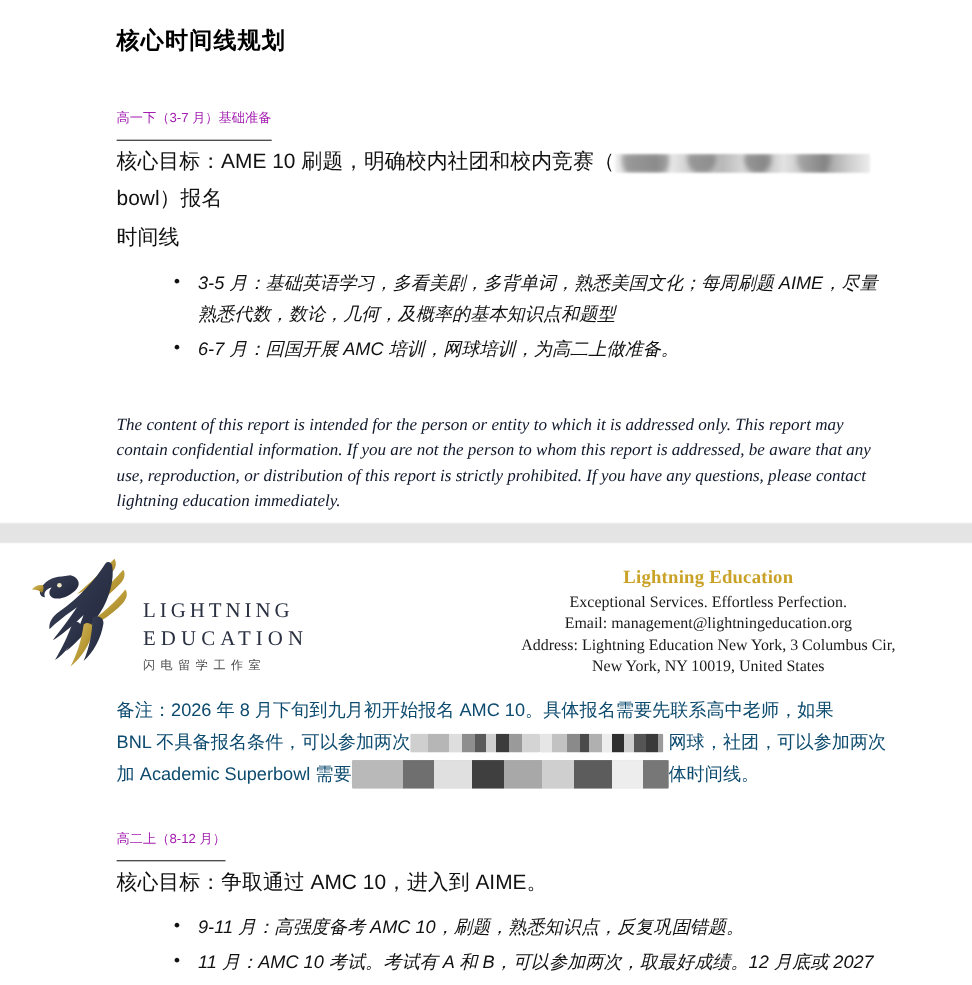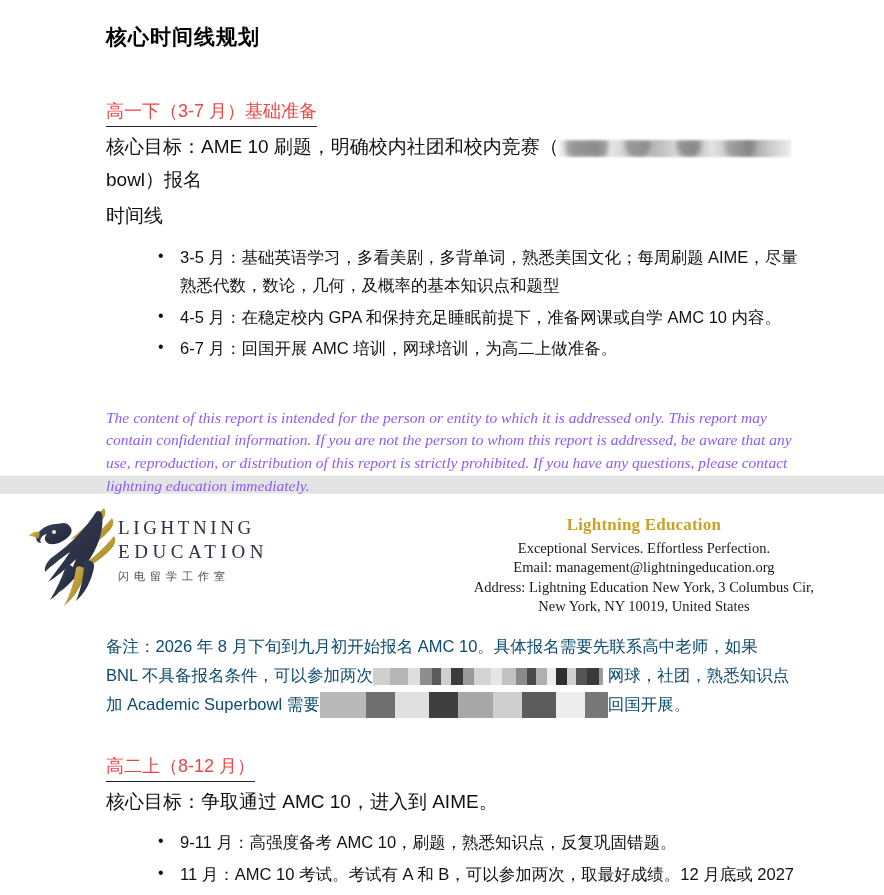--- a/index.html
+++ b/index.html
@@ -32,29 +32,29 @@
   .doc-title {
     font-size: 21px;
     font-weight: bold;
     letter-spacing: 1px;
     margin: 0;
     padding-top: 23px;
     color: #000;
   }
 
   .section-heading {
-    font-size: 18px;
+    font-size: 12px;
     margin: 0;
     padding-top: 0;
     font-weight: normal;
-    color: #ef4444;
+    color: #a21caf;
     display: inline-block;
     border-bottom: 1.3px solid #222;
     line-height: 1.5;
-    padding-bottom: 1px;
+    padding-bottom: 11px;
   }
 
   .heading-wrap { margin-top: 47px; }
 
   .body-line {
     font-size: 19px;
     line-height: 1.72;
     margin: 4px 0 0 0;
     color: #111;
   }
@@ -64,36 +64,37 @@
     padding-left: 52px;
     list-style: none;
   }
   ul.bullets li {
     font-size: 16.5px;
     line-height: 1.72;
     margin-bottom: 3px;
     position: relative;
     color: #111;
     padding-left: 22px;
+    font-style: italic;
   }
   ul.bullets li::before {
     content: "\2022";
     position: absolute;
     left: 0;
     top: -1px;
     font-size: 16px;
     color: #111;
   }
 
   .disclaimer {
     font-family: "Liberation Serif", "DejaVu Serif", serif;
     font-style: italic;
     font-size: 15.5px;
     line-height: 1.48;
-    color: #8b5cf6;
+    color: #0f172a;
     margin: 0;
     padding-top: 41px;
     max-width: 712px;
   }
 
   
   .page-break {
     height: 17px;
     background: #e4e4e4;
     border-top: 1px solid #f2f2f2;
@@ -112,22 +113,22 @@
     display: flex;
     align-items: flex-start;
     justify-content: space-between;
     padding-top: 8px;
     margin-left: -80px;
     margin-right: 0;
   }
 
   .brand-lockup {
     display: flex;
-    align-items: flex-start;
-    gap: 0;
+    align-items: flex-end;
+    gap: 12px;
   }
 
   .logo-mark {
     width: 92px;
     height: 110px;
     flex: 0 0 auto;
   }
 
   .wordmark {
     display: flex;
@@ -249,21 +250,20 @@
     <div class="section-heading">高一下（3-7 月）基础准备</div>
   </div>
 
   <p class="body-line">
     <span>核心目标：AME 10 刷题，明确校内社团和校内竞赛（</span><span class="redact soft" style="width:232px;height:17px;"></span><span>bowl）报名</span>
   </p>
   <p class="body-line">时间线</p>
 
   <ul class="bullets">
     <li>3-5 月：基础英语学习，多看美剧，多背单词，熟悉美国文化；每周刷题 AIME，尽量熟悉代数，数论，几何，及概率的基本知识点和题型</li>
-    <li>4-5 月：在稳定校内 GPA 和保持充足睡眠前提下，准备网课或自学 AMC 10 内容。</li>
     <li>6-7 月：回国开展 AMC 培训，网球培训，为高二上做准备。</li>
   </ul>
 
   <p class="disclaimer">The content of this report is intended for the person or entity to which it is addressed only. This report may contain confidential information. If you are not the person to whom this report is addressed, be aware that any use, reproduction, or distribution of this report is strictly prohibited. If you have any questions, please contact lightning education immediately.</p>
 </div>
 
 <div class="page-break"></div>
 
 <div class="page page-two">
 
@@ -316,22 +316,22 @@
         <span>Email:</span>
         <span class="em">management@lightningeducation.org</span>
       </div>
       <div class="contact-line">Address: Lightning Education New York, 3 Columbus Cir,</div>
       <div class="contact-line">New York, NY 10019, United States</div>
     </div>
   </div>
 
   <p class="note-para">
     <span>备注：2026 年 8 月下旬到九月初开始报名 AMC 10。具体报名需要先联系高中老师，如果</span><br>
-    <span>BNL 不具备报名条件，可以参加两次</span><span class="redact mosaic-a" style="width:118px;height:17px;"></span><span class="redact mosaic-b" style="width:112px;height:17px;"></span>&nbsp;<span>网球，社团，熟悉知识点</span><br>
-    <span>加 Academic Superbowl 需要</span><span class="redact mosaic-c" style="width:288px;height:26px;vertical-align:-8px;"></span><span>回国开展。</span>
+    <span>BNL 不具备报名条件，可以参加两次</span><span class="redact mosaic-a" style="width:118px;height:17px;"></span><span class="redact mosaic-b" style="width:112px;height:17px;"></span>&nbsp;<span>网球，社团，可以参加两次</span><br>
+    <span>加 Academic Superbowl 需要</span><span class="redact mosaic-c" style="width:288px;height:26px;vertical-align:-8px;"></span><span>体时间线。</span>
   </p>
 
   <div class="section-two-wrap">
     <div class="section-heading">高二上（8-12 月）</div>
   </div>
 
   <p class="body-line">核心目标：争取通过 AMC 10，进入到 AIME。</p>
 
   <ul class="bullets">
     <li>9-11 月：高强度备考 AMC 10，刷题，熟悉知识点，反复巩固错题。</li>

